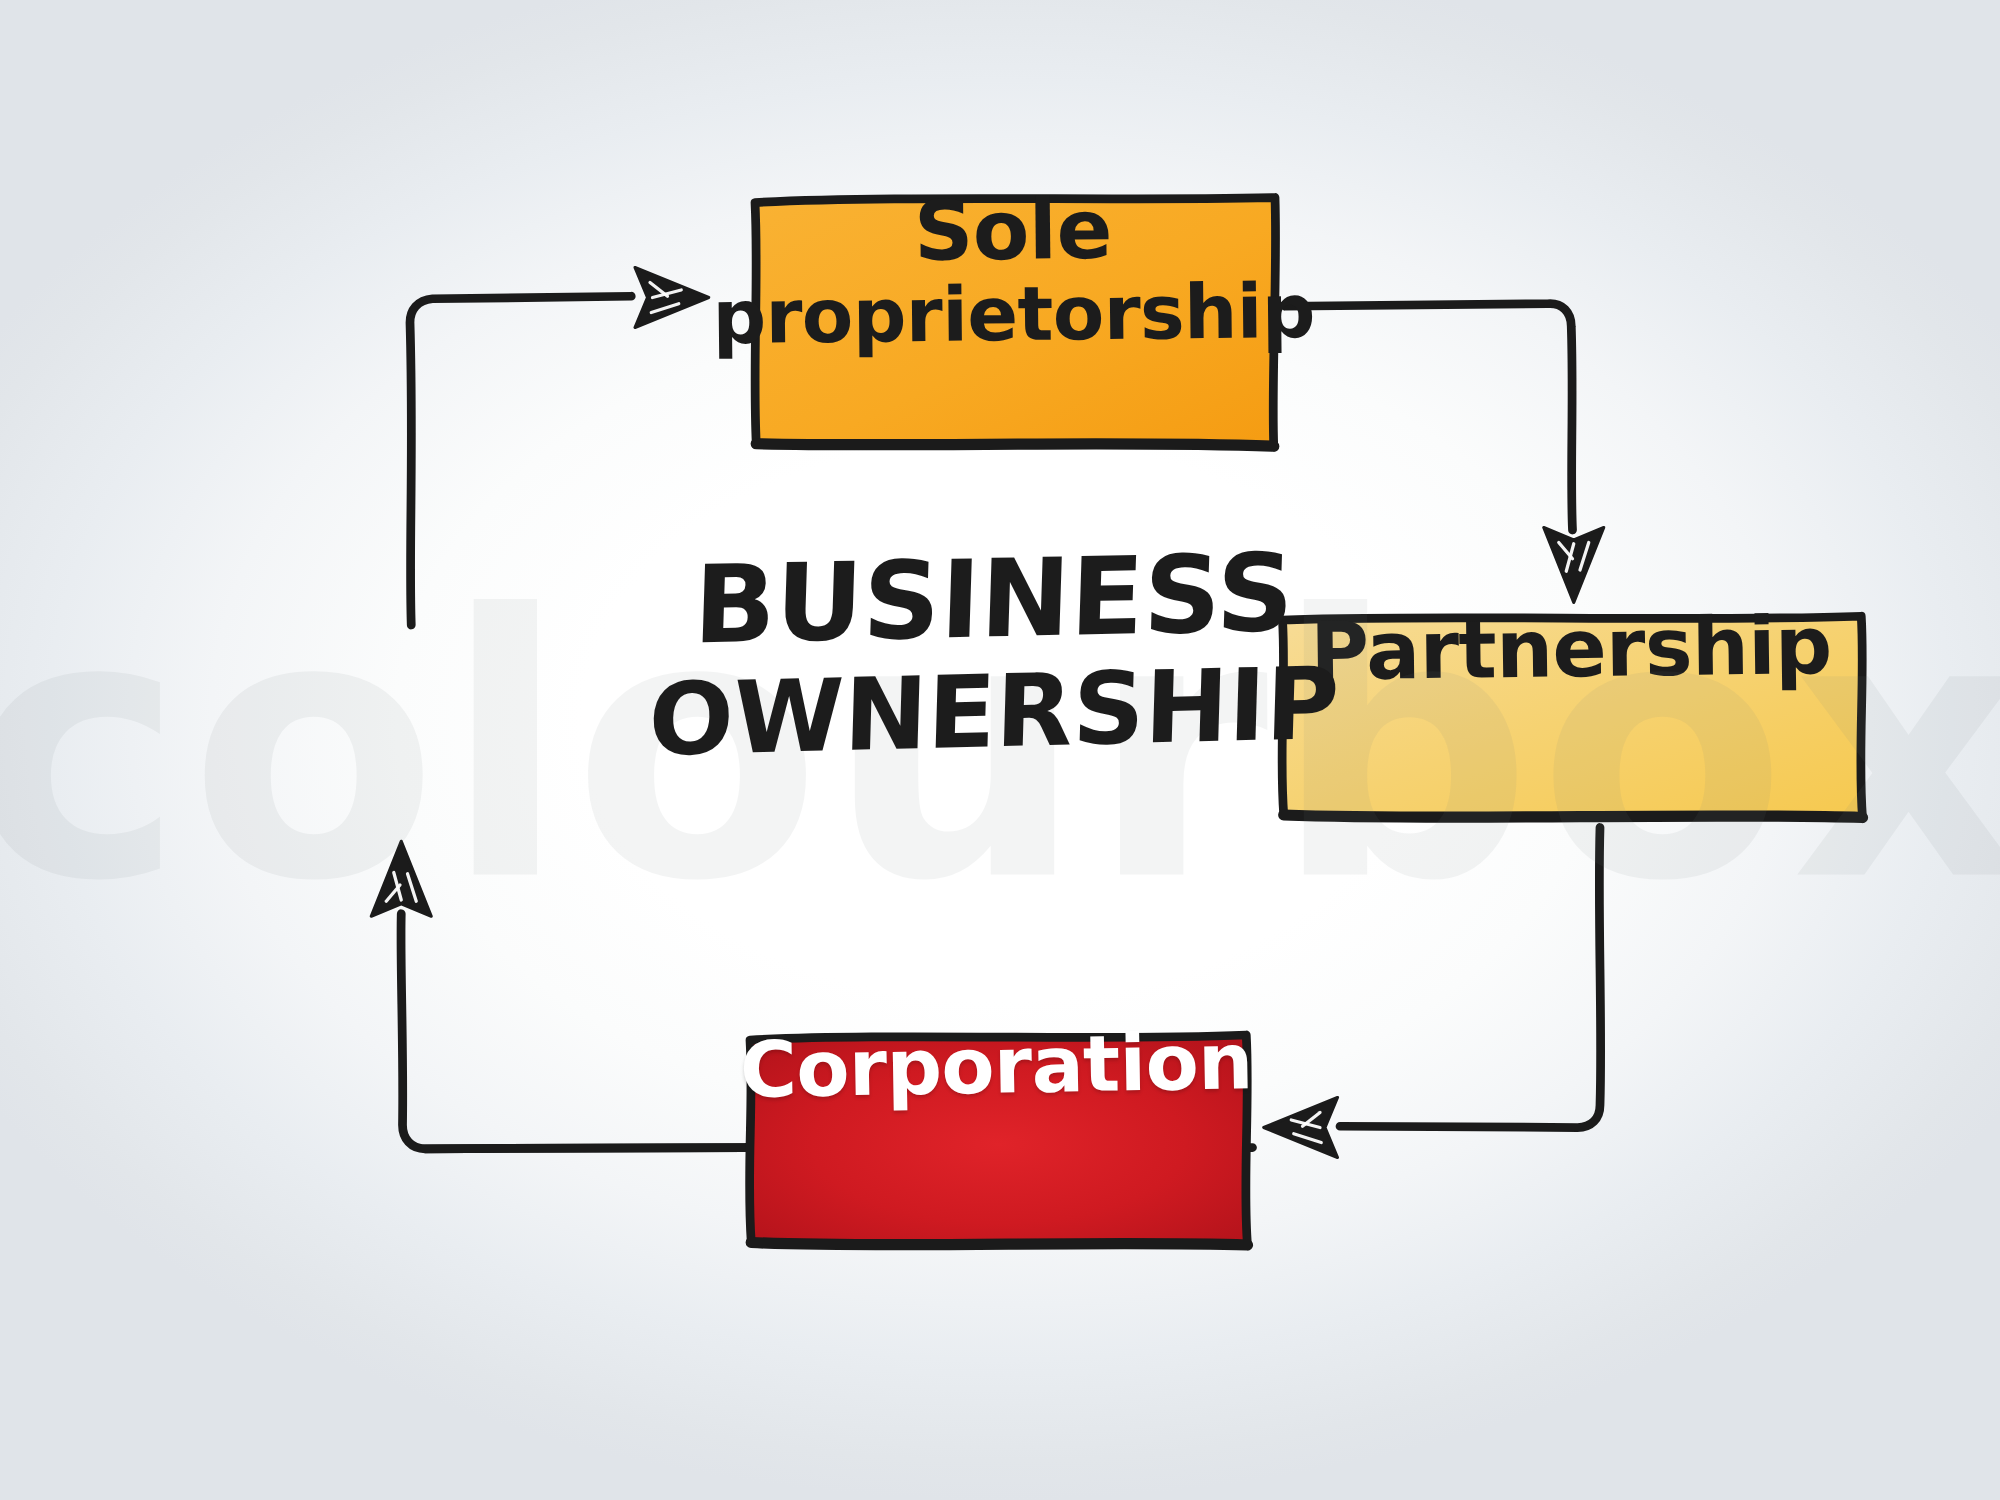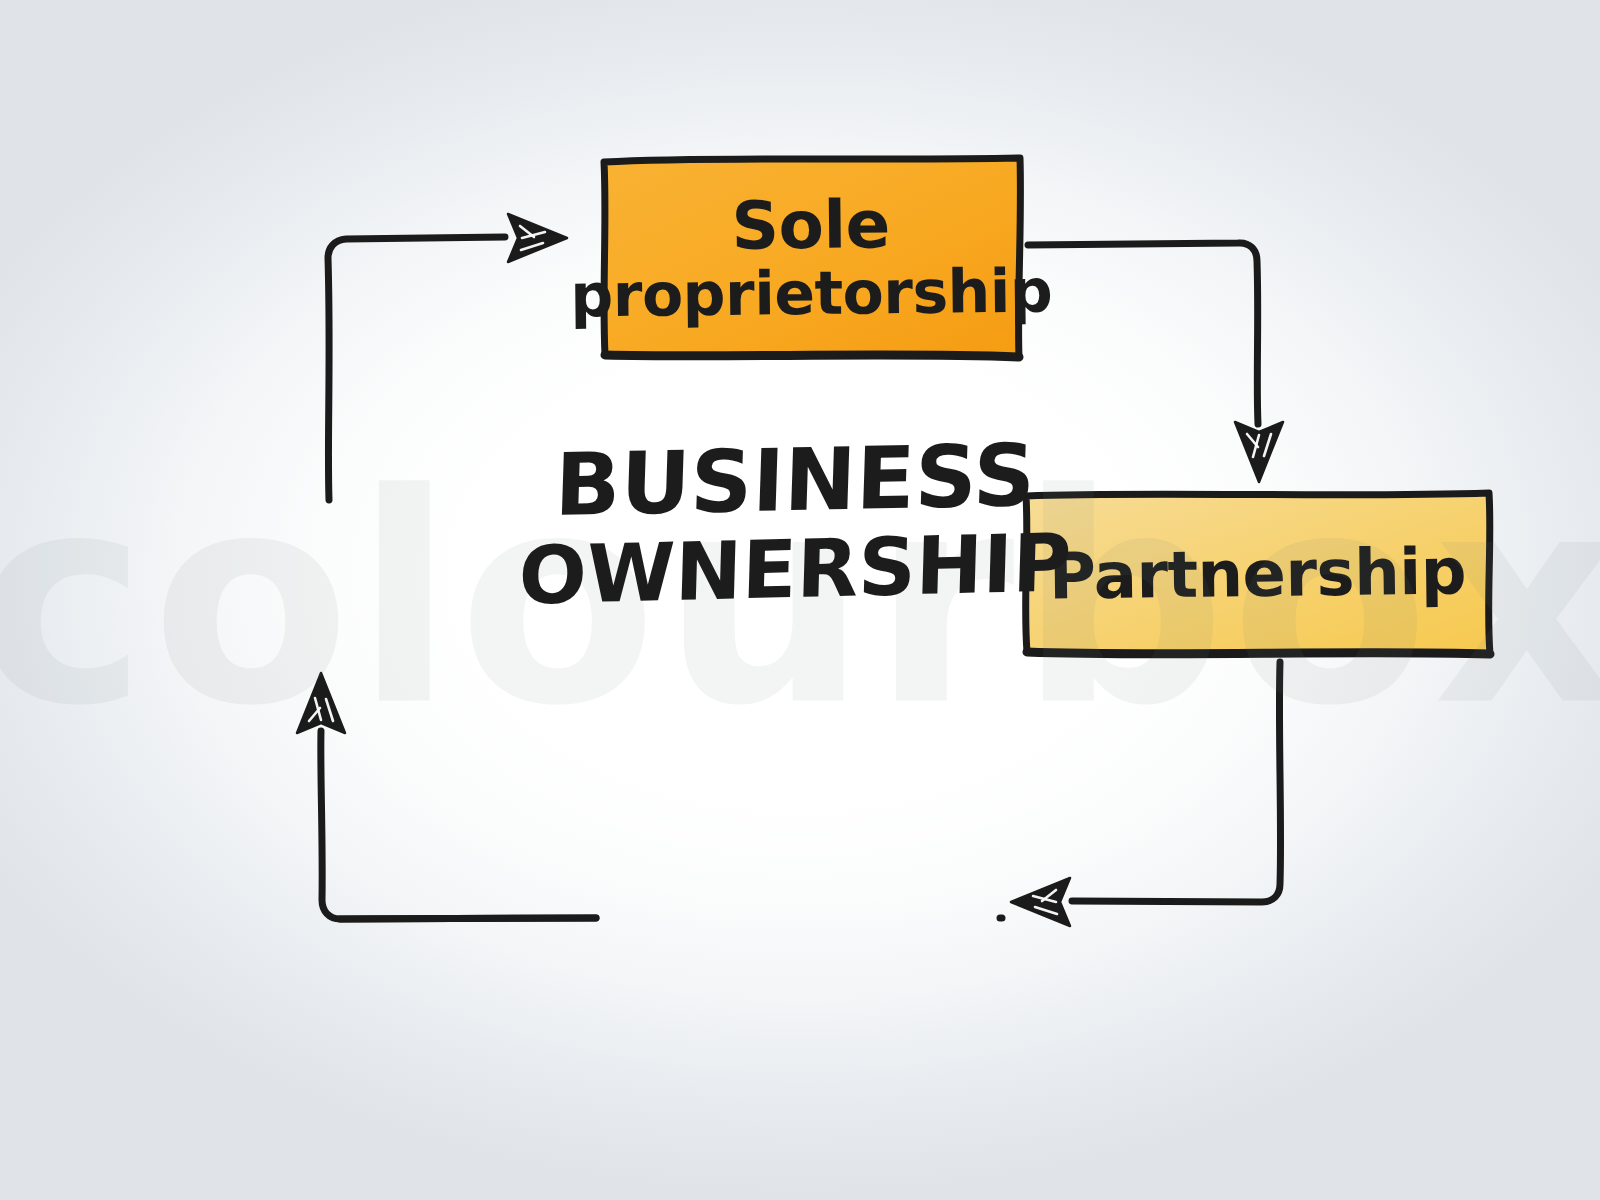--- a/index.html
+++ b/index.html
@@ -72,21 +72,20 @@
     stroke-width: 2.6;
     stroke-linecap: round;
     opacity: 0.95;
   }
 
   
   .node {
     position: absolute;
     z-index: 4;
     display: flex;
-    align-items: center;
     justify-content: center;
     box-sizing: border-box;
   }
   .node .ink {
     position: absolute;
     inset: 0;
     z-index: 1;
   }
   .node .label {
     position: relative;
@@ -256,20 +255,35 @@
           <stop offset="100%" stop-color="#f6c94f"></stop>
         </linearGradient>
       </defs>
       <path d="M 8,8 C 130,3 330,10 471,5 C 474,55 468,115 472,166
                C 330,162 140,169 9,164 C 5,110 11,60 8,8 Z" fill="url(#gradPart)" stroke="#1b1b1b" stroke-width="7" stroke-linejoin="round"></path>
       <path d="M 9,164 C 140,169 330,162 472,166" fill="none" stroke="#1b1b1b" stroke-width="9" stroke-linecap="round"></path>
     </svg>
     <div class="label label-partnership">Partnership</div>
   </div>
 
+  <div class="node" id="node-corporation">
+    <svg class="ink" viewBox="0 0 412 180" preserveAspectRatio="none">
+      <defs>
+        <radialGradient id="gradCorp" cx="50%" cy="52%" r="68%">
+          <stop offset="0%" stop-color="#e02329"></stop>
+          <stop offset="55%" stop-color="#cf1a21"></stop>
+          <stop offset="100%" stop-color="#b4131b"></stop>
+        </radialGradient>
+      </defs>
+      <path d="M 8,10 C 120,4 290,11 405,6 C 408,60 402,125 406,174
+               C 290,170 120,177 9,172 C 5,115 11,62 8,10 Z" fill="url(#gradCorp)" stroke="#1b1b1b" stroke-width="7" stroke-linejoin="round"></path>
+      <path d="M 9,172 C 120,177 290,170 406,174" fill="none" stroke="#1b1b1b" stroke-width="9" stroke-linecap="round"></path>
+    </svg>
+    <div class="label label-corporation">Corporation</div>
+  </div>
 
 
   <div id="center-title">
     <span class="t1">BUSINESS</span>
     <span class="t2">OWNERSHIP</span>
   </div>
 
 </div>
 
 </body></html>

